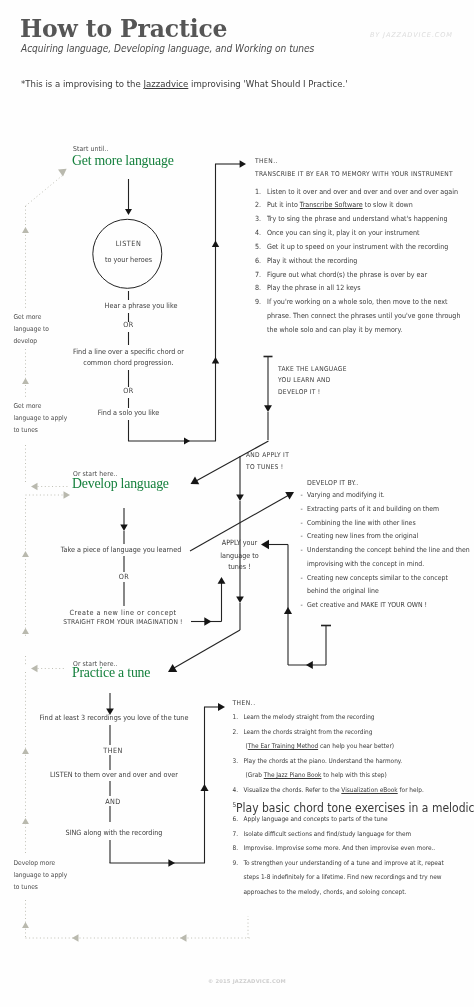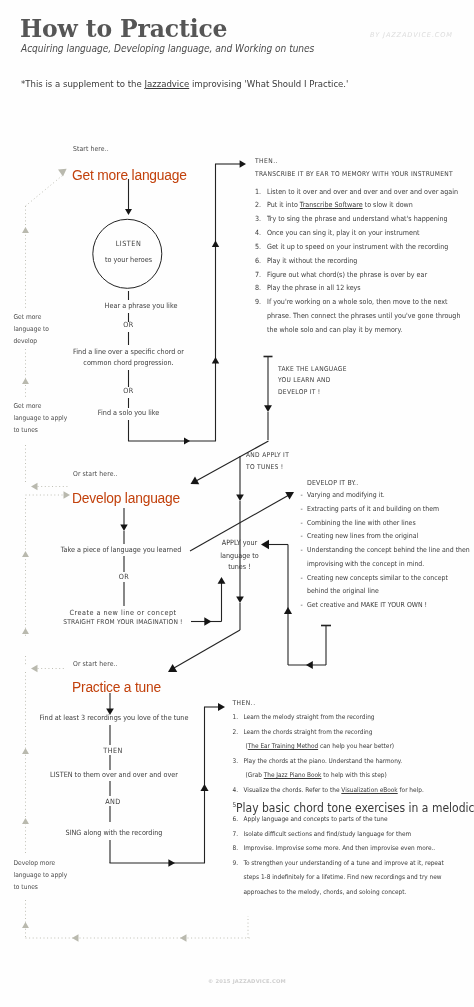--- a/index.html
+++ b/index.html
@@ -10,37 +10,37 @@
 
   #title{left:20px;top:15px;font-family:"DejaVu Serif",serif;font-weight:bold;font-size:23.5px;
          letter-spacing:-0.15px;color:#565656;}
   #subtitle{left:21px;top:43px;font-family:"DejaVu Sans Condensed","DejaVu Sans",sans-serif;font-size:10.1px;
             font-style:italic;color:#4b4b4b;letter-spacing:-0.05px;}
   #byline{left:370px;top:31px;font-size:6.6px;color:#dcdcdc;letter-spacing:0.85px;font-style:italic;}
   #intro{left:21px;top:76px;font-size:8.55px;color:#3a3a3a;line-height:16px;}
   #intro u{text-decoration:underline;}
   #footer{left:208px;top:978px;font-size:5.2px;color:#cfcfcf;letter-spacing:0.2px;font-weight:bold;}
 
-  .hd{font-family:Liberation Sans, sans-serif;font-size:13.8px;color:#c2410c;letter-spacing:-0.2px;margin-top:15px;}
+  .hd{font-family:Liberation Serif, serif;font-size:13.8px;color:#15803d;letter-spacing:-0.2px;}
   .sm{font-family:"DejaVu Sans Condensed","DejaVu Sans",sans-serif;font-size:6.8px;color:#4a4a4a;letter-spacing:0.1px;}
   .bd{font-family:"DejaVu Sans Condensed","DejaVu Sans",sans-serif;font-size:7.2px;color:#3a3a3a;}
   .cap{font-family:"DejaVu Sans Condensed","DejaVu Sans",sans-serif;font-size:6.6px;color:#3a3a3a;letter-spacing:0.2px;}
   .gy{font-family:"DejaVu Sans Condensed","DejaVu Sans",sans-serif;font-size:6.6px;color:#4a4a4a;}
   .lst{font-family:"DejaVu Sans Condensed","DejaVu Sans",sans-serif;font-size:7.1px;color:#3a3a3a;}
 </style>
 </head>
 <body>
 
 <div id="page">
 
   <div class="abs" id="title">How to Practice</div>
   <div class="abs" id="subtitle">Acquiring language, Developing language, and Working on tunes</div>
   <div class="abs" id="byline">BY JAZZADVICE.COM</div>
   <div class="abs" id="intro">
-    <div><span>*This is a supplement to the </span><u>Jazzadvice</u><span> improvising 'What Should I Practice.'</span></div>
+    <div><span>*This is a improvising to the </span><u>Jazzadvice</u><span> improvising 'What Should I Practice.'</span></div>
   </div>
 
   <div class="abs" id="footer">© 2015 JAZZADVICE.COM</div>
 
   <svg class="flow" id="flowsvg" viewBox="0 0 474 1007">
     <g id="loop-layer" fill="none" stroke="#b9b9ae" stroke-width="0.9">
         <path d="M25.5,206 L25.5,308" stroke-width="0.9" stroke-dasharray="1,2.6"></path>
         <path d="M25.5,349 L25.5,398" stroke-width="0.9" stroke-dasharray="1,2.6"></path>
         <path d="M25.5,445 L25.5,484" stroke-width="0.9" stroke-dasharray="1,2.6"></path>
         <path d="M25.5,498 L25.5,636" stroke-width="0.9" stroke-dasharray="1,2.6"></path>
@@ -128,21 +128,21 @@
         <polygon points="25.50,922.00 22.02,928.00 28.98,928.00" fill="#b9b9ae"></polygon>
         <polygon points="31.00,486.50 37.50,482.73 37.50,490.27" fill="#b9b9ae"></polygon>
         <polygon points="70.00,495.00 63.50,491.23 63.50,498.77" fill="#b9b9ae"></polygon>
         <polygon points="31.00,668.50 37.50,664.73 37.50,672.27" fill="#b9b9ae"></polygon>
         <polygon points="72.00,938.00 78.50,934.23 78.50,941.77" fill="#b9b9ae"></polygon>
         <polygon points="180.00,938.00 186.50,934.23 186.50,941.77" fill="#b9b9ae"></polygon>
       </g>
   </svg>
 
   <div id="labels">
-      <div class="abs sm" style="left: 73px; top: 145px;">Start here..</div>
+      <div class="abs sm" style="left: 73px; top: 145px;">Start until..</div>
       <div class="abs hd" style="left: 72px; top: 152.5px;">Get more language</div>
       <div class="abs bd" style="left: 128.5px; top: 239px; text-align: center; transform: translateX(-50%); letter-spacing: 0.5px;">LISTEN</div>
       <div class="abs bd" style="left: 128.5px; top: 254.5px; text-align: center; transform: translateX(-50%);">to your heroes</div>
       <div class="abs bd" style="left: 118px; top: 301px; text-align: center; transform: translateX(-50%); margin-left: 23px;">Hear a phrase you like</div>
       <div class="abs bd" style="left: 128.5px; top: 320px; text-align: center; transform: translateX(-50%); letter-spacing: 0.4px;">OR</div>
       <div class="abs bd" style="left: 128.5px; top: 347px; text-align: center; transform: translateX(-50%);">Find a line over a specific chord or</div>
       <div class="abs bd" style="left: 128.5px; top: 357.5px; text-align: center; transform: translateX(-50%);">common chord progression.</div>
       <div class="abs bd" style="left: 128.5px; top: 386px; text-align: center; transform: translateX(-50%); letter-spacing: 0.4px;">OR</div>
       <div class="abs bd" style="left: 128.5px; top: 408px; text-align: center; transform: translateX(-50%);">Find a solo you like</div>
       <div class="abs cap" style="left: 255px; top: 157px; letter-spacing: 0.5px;">THEN..</div>

